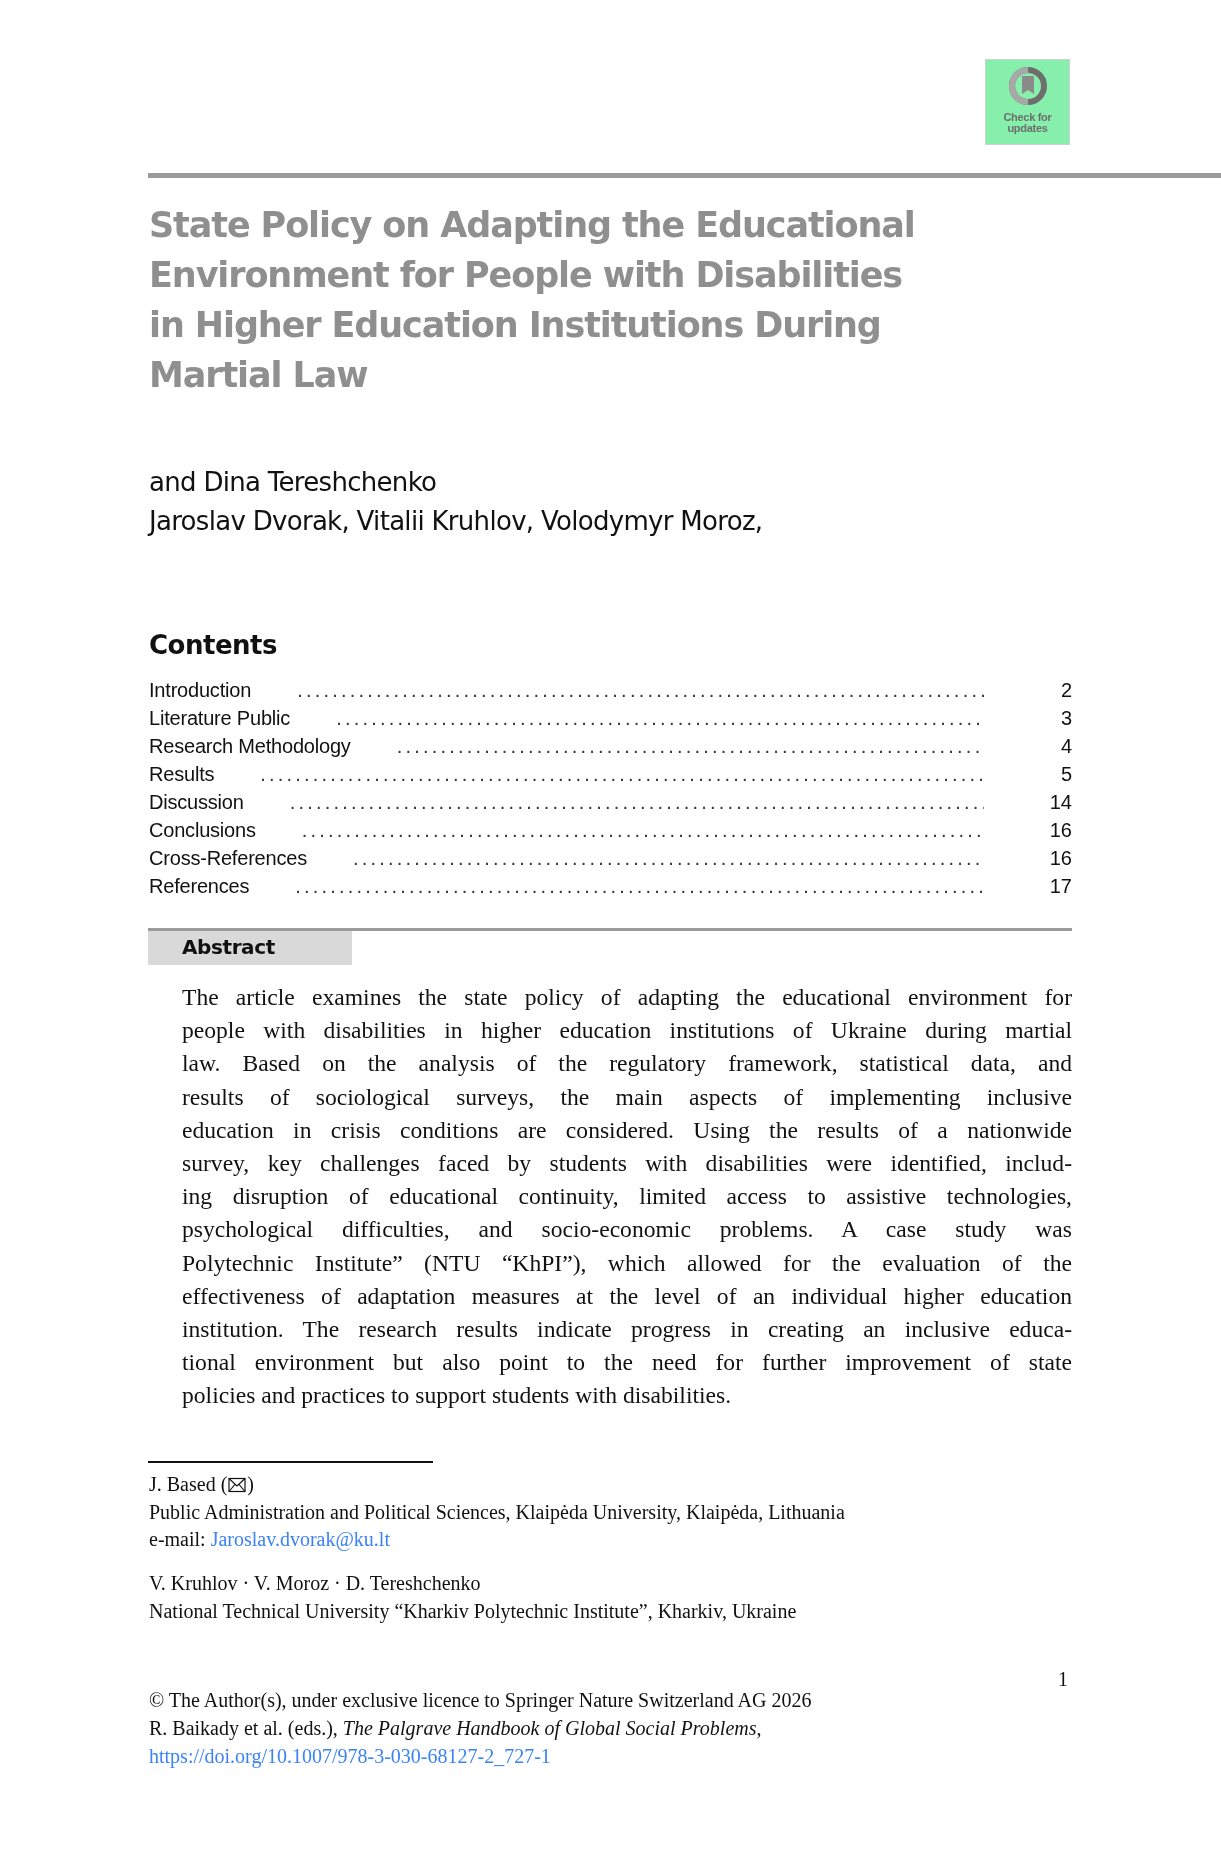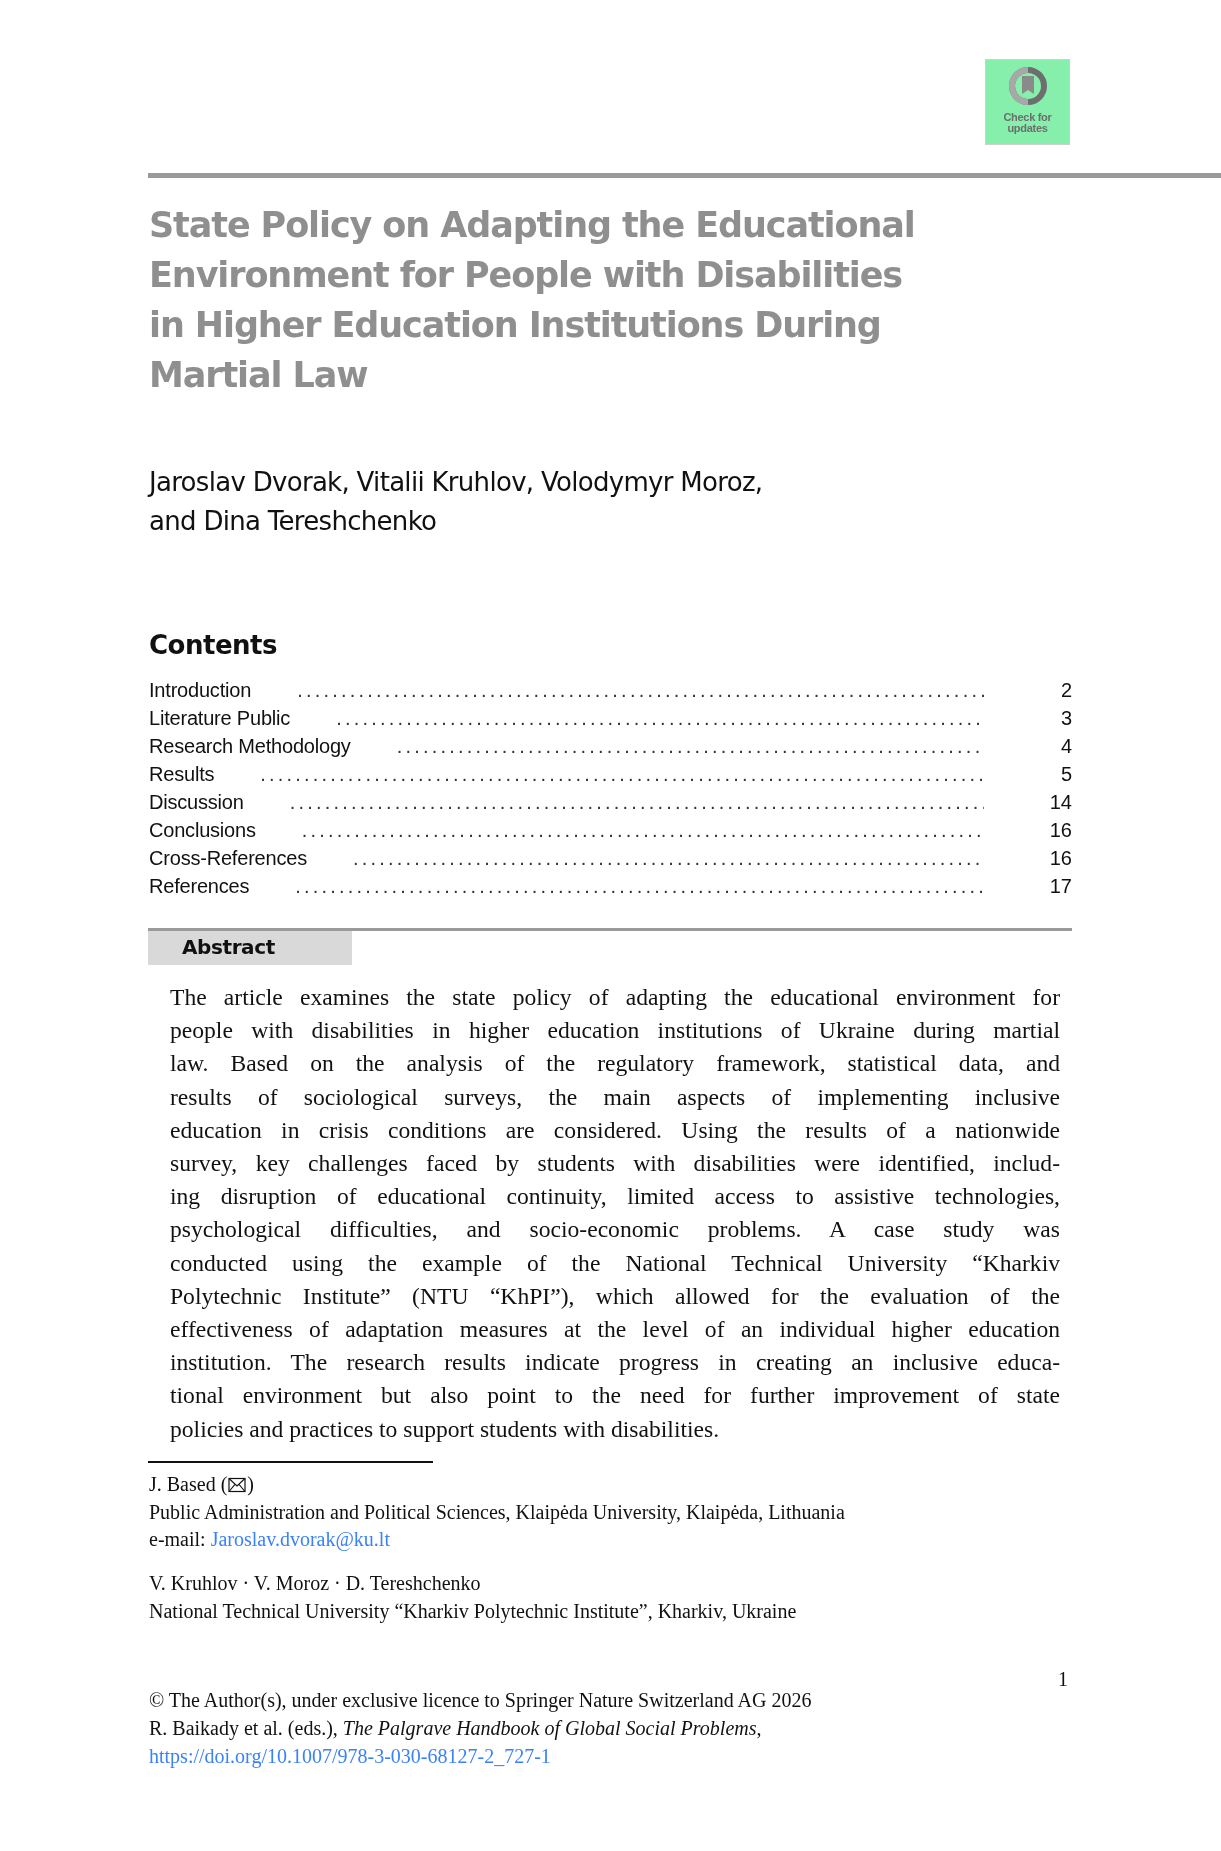--- a/index.html
+++ b/index.html
@@ -55,21 +55,21 @@
     position: absolute; left: 148px; top: 931px; width: 204px; height: 34px;
     background: #d9d9d9;
   }
   .abstract-label span {
     position: absolute; left: 34px; top: 4px;
     font-family: "DejaVu Sans", sans-serif; font-weight: bold; font-size: 20px; color: #111;
     letter-spacing: -0.4px;
   }
 
   .abstract-text {
-    position: absolute; left: 170px; top: 981px; width: 890px;
+    position: absolute; left: 182px; top: 981px; width: 890px;
     font-family: "Liberation Serif", serif; font-size: 23.6px; line-height: 33.2px;
     color: #111; text-align: justify;
   }
   .abstract-text div { text-align: justify; text-align-last: justify; white-space: nowrap; }
   .abstract-text div.last { text-align-last: left; }
 
   .footnote-rule { position: absolute; left: 148px; top: 1461px; width: 285px; height: 1.5px; background: #111; }
 
   .affil {
     position: absolute; left: 149px; width: 930px;
@@ -110,22 +110,22 @@
   <div class="top-rule"></div>
 
   <div class="title">
     <div>State Policy on Adapting the Educational</div>
     <div>Environment for People with Disabilities</div>
     <div>in Higher Education Institutions During</div>
     <div>Martial Law</div>
   </div>
 
   <div class="authors">
+    <div>and Dina Tereshchenko</div>
     <div>Jaroslav Dvorak, Vitalii Kruhlov, Volodymyr Moroz,</div>
-    <div>and Dina Tereshchenko</div>
   </div>
 
   <div class="contents-heading">Contents</div>
 
   <div class="toc">
     <div class="toc-row">
       <span class="toc-label">Introduction</span>
       <span class="toc-dots">........................................................................................................................................................................................................</span>
       <span class="toc-page">2</span>
     </div>
@@ -173,21 +173,20 @@
 
   <div class="abstract-text">
     <div>The article examines the state policy of adapting the educational environment for</div>
     <div>people with disabilities in higher education institutions of Ukraine during martial</div>
     <div>law. Based on the analysis of the regulatory framework, statistical data, and</div>
     <div>results of sociological surveys, the main aspects of implementing inclusive</div>
     <div>education in crisis conditions are considered. Using the results of a nationwide</div>
     <div>survey, key challenges faced by students with disabilities were identified, includ-</div>
     <div>ing disruption of educational continuity, limited access to assistive technologies,</div>
     <div>psychological difficulties, and socio-economic problems. A case study was</div>
-    <div>conducted using the example of the National Technical University “Kharkiv</div>
     <div>Polytechnic Institute” (NTU “KhPI”), which allowed for the evaluation of the</div>
     <div>effectiveness of adaptation measures at the level of an individual higher education</div>
     <div>institution. The research results indicate progress in creating an inclusive educa-</div>
     <div>tional environment but also point to the need for further improvement of state</div>
     <div class="last">policies and practices to support students with disabilities.</div>
   </div>
 
   <div class="footnote-rule"></div>
 
   <div class="affil affil1">

